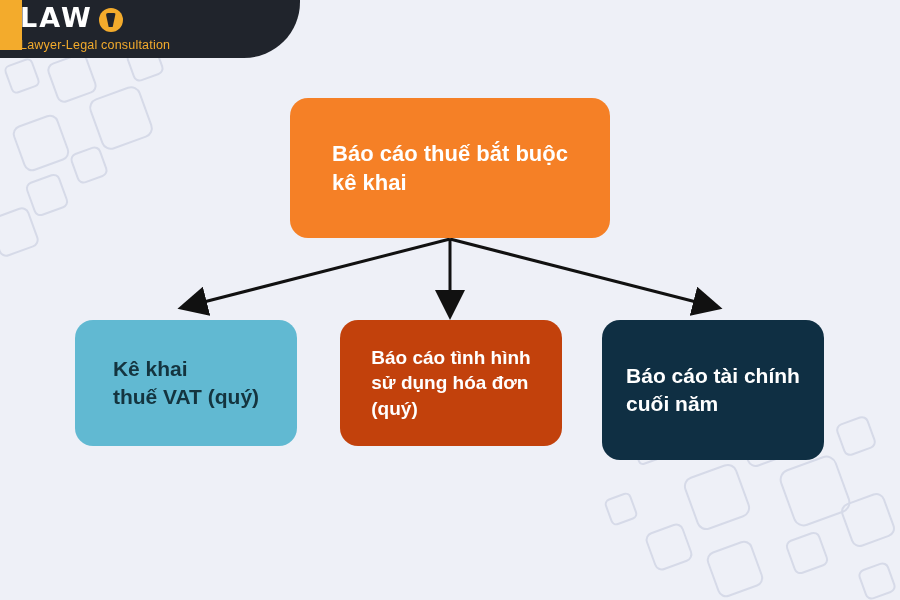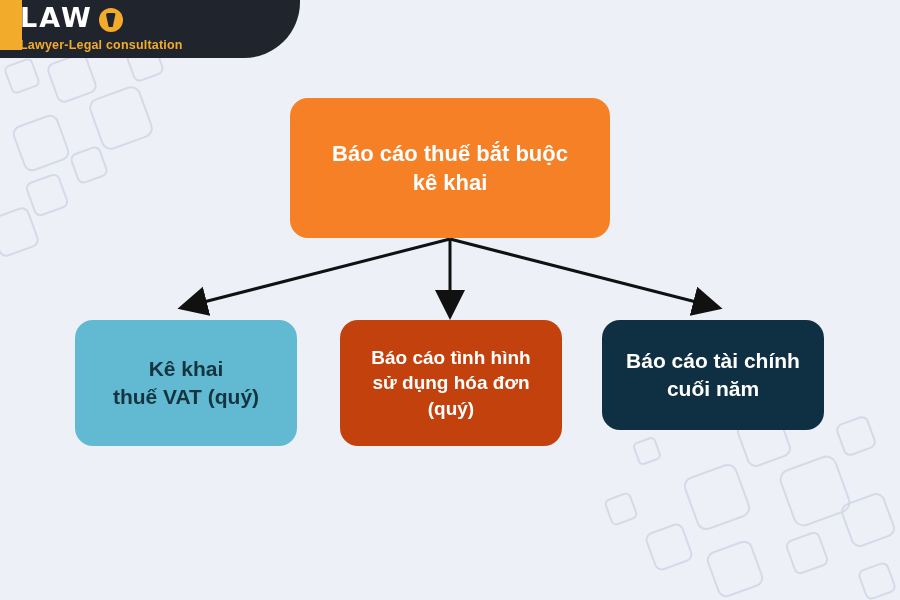--- a/index.html
+++ b/index.html
@@ -82,21 +82,21 @@
     top: 5px;
     width: 10px;
     height: 14px;
     border-radius: 2px;
     background: #20242c;
     clip-path: polygon(0 0, 100% 0, 70% 100%, 30% 100%);
   }
   .logo-sub {
     margin-top: 7px;
     font-size: 12.5px;
-    font-weight: 700;
+    font-weight: 400;
     color: #f3ab2c;
     letter-spacing: 0.2px;
     font-family: "Liberation Sans", sans-serif;
   }
 
   
   .diagram {
     position: absolute;
     inset: 0;
     z-index: 4;
@@ -107,21 +107,21 @@
     top: 0;
     width: 900px;
     height: 600px;
     z-index: 3;
   }
   .node {
     position: absolute;
     display: flex;
     align-items: center;
     justify-content: center;
-    text-align: center;
+    text-align: left;
     border-radius: 18px;
     box-sizing: border-box;
     padding: 10px 14px;
     font-weight: 700;
     line-height: 1.32;
     z-index: 5;
   }
   .node-root {
     left: 290px;
     top: 98px;
@@ -146,21 +146,21 @@
     width: 222px;
     height: 126px;
     background: #c2410c;
     color: #ffffff;
     font-size: 19px;
   }
   .node-c {
     left: 602px;
     top: 320px;
     width: 222px;
-    height: 110px;
+    height: 140px;
     background: #0f2f43;
     color: #ffffff;
     font-size: 21px;
   }
   .node span {
     display: block;
     white-space: pre-line;
   }
 </style>
 </head>

